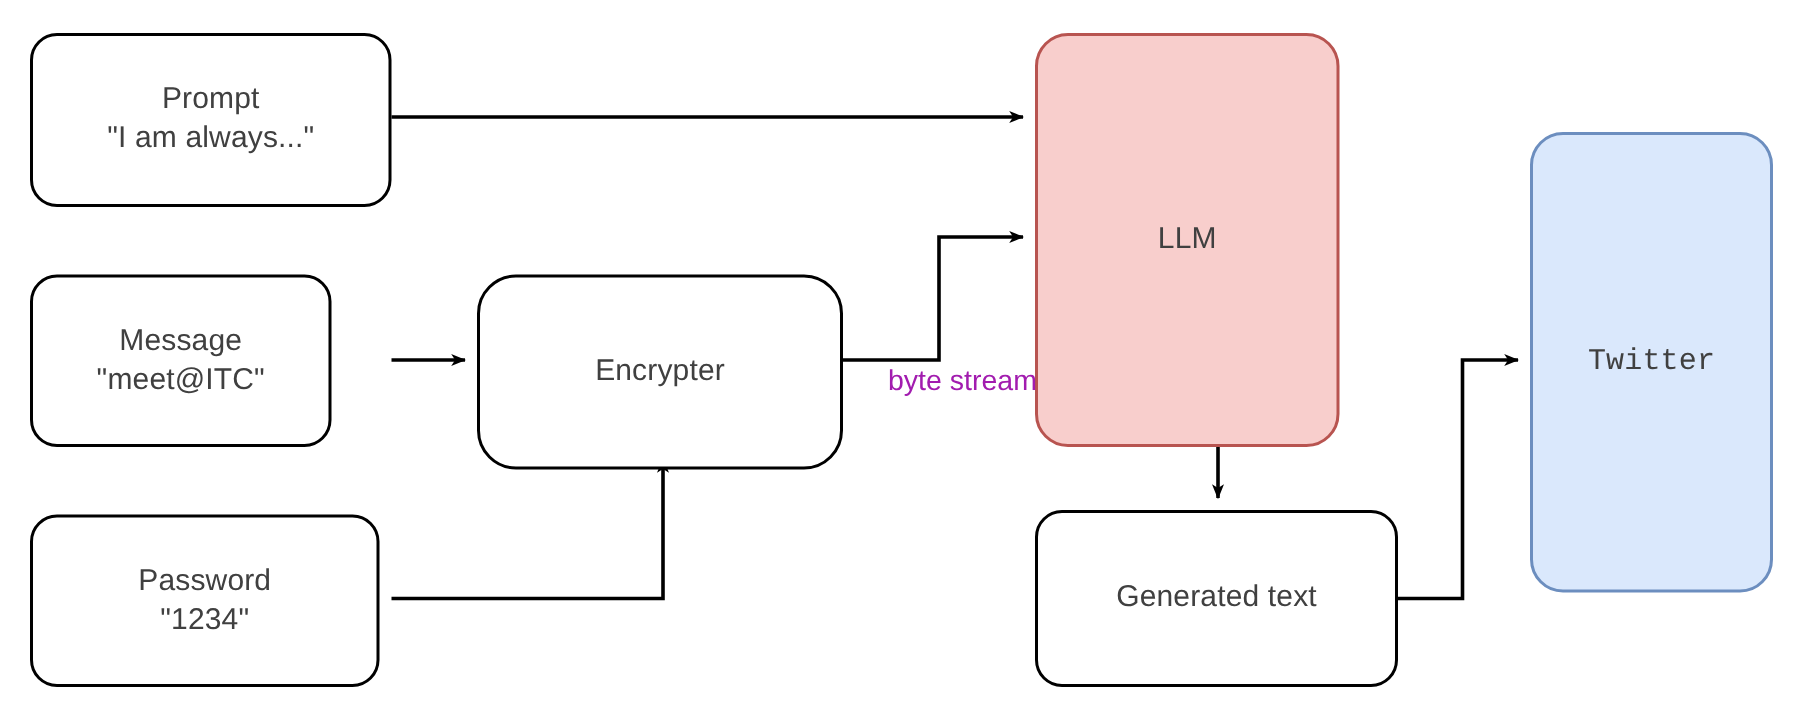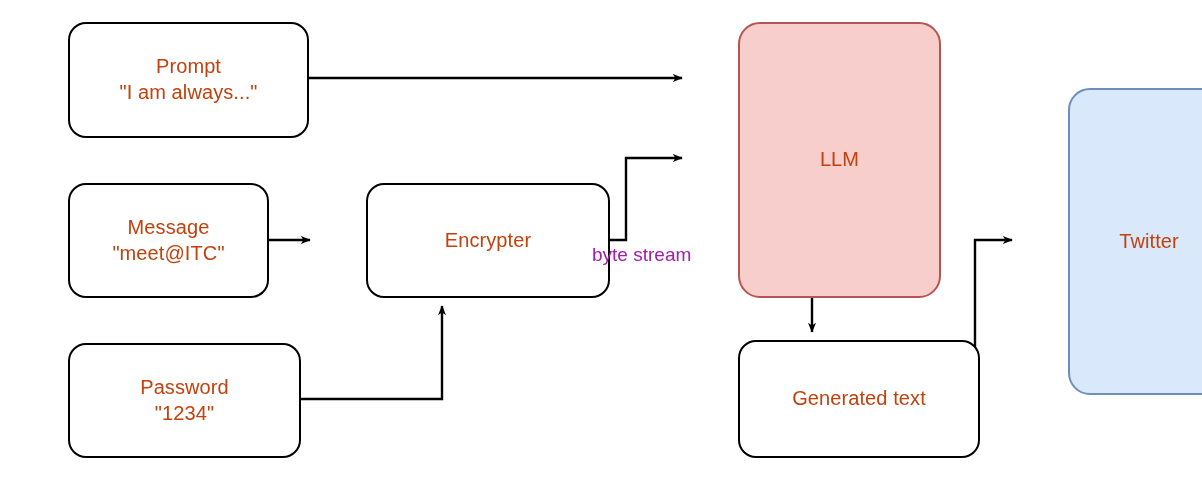--- a/index.html
+++ b/index.html
@@ -21,25 +21,24 @@
     position: absolute;
     box-sizing: border-box;
     display: flex;
     flex-direction: column;
     align-items: center;
     justify-content: center;
     text-align: center;
     border: 2px solid #000000;
     border-radius: 18px;
     background: #ffffff;
-    color: #c2410c;
+    color: #404040;
     font-size: 20px;
     line-height: 1.28;
     letter-spacing: 0.1px;
-    margin-left: 48px;
   }
   .node .line { display: block; white-space: nowrap; }
   .node-llm {
     background: #f8cecc;
     border-color: #b85450;
     border-width: 2px;
     border-radius: 22px;
   }
   .node-twitter {
     background: #dae8fc;
@@ -97,33 +96,33 @@
   <div class="node node-message" style="left:20px; top:183px; width:201px; height:115px;">
     <span class="line">Message</span>
     <span class="line">"meet@ITC"</span>
   </div>
 
   <div class="node node-password" style="left:20px; top:343px; width:233px; height:115px;">
     <span class="line">Password</span>
     <span class="line">"1234"</span>
   </div>
 
-  <div class="node node-encrypter" style="left:318px; top:183px; width:244px; height:115px;">
+  <div class="node node-encrypter" style="left:318px; top:183px; width:244px; height:130px;border-radius:26px;">
     <span class="line">Encrypter</span>
   </div>
 
   <div class="node node-llm" style="left:690px; top:22px; width:203px; height:276px;">
     <span class="line">LLM</span>
   </div>
 
   <div class="node node-generated-text" style="left:690px; top:340px; width:242px; height:118px;">
     <span class="line">Generated text</span>
   </div>
 
-  <div class="node node-twitter" style="left:1020px; top:88px; width:162px; height:307px;">
+  <div class="node node-twitter" style="left:1020px; top:88px; width:162px; height:307px;font-family:Liberation Mono, monospace;">
     <span class="line">Twitter</span>
   </div>
 
   <div class="edge-label" style="left:592px; top:243px; width:92px;">
     <span class="line">byte</span>
     <span class="line">stream</span>
   </div>
 
 </div>
 

